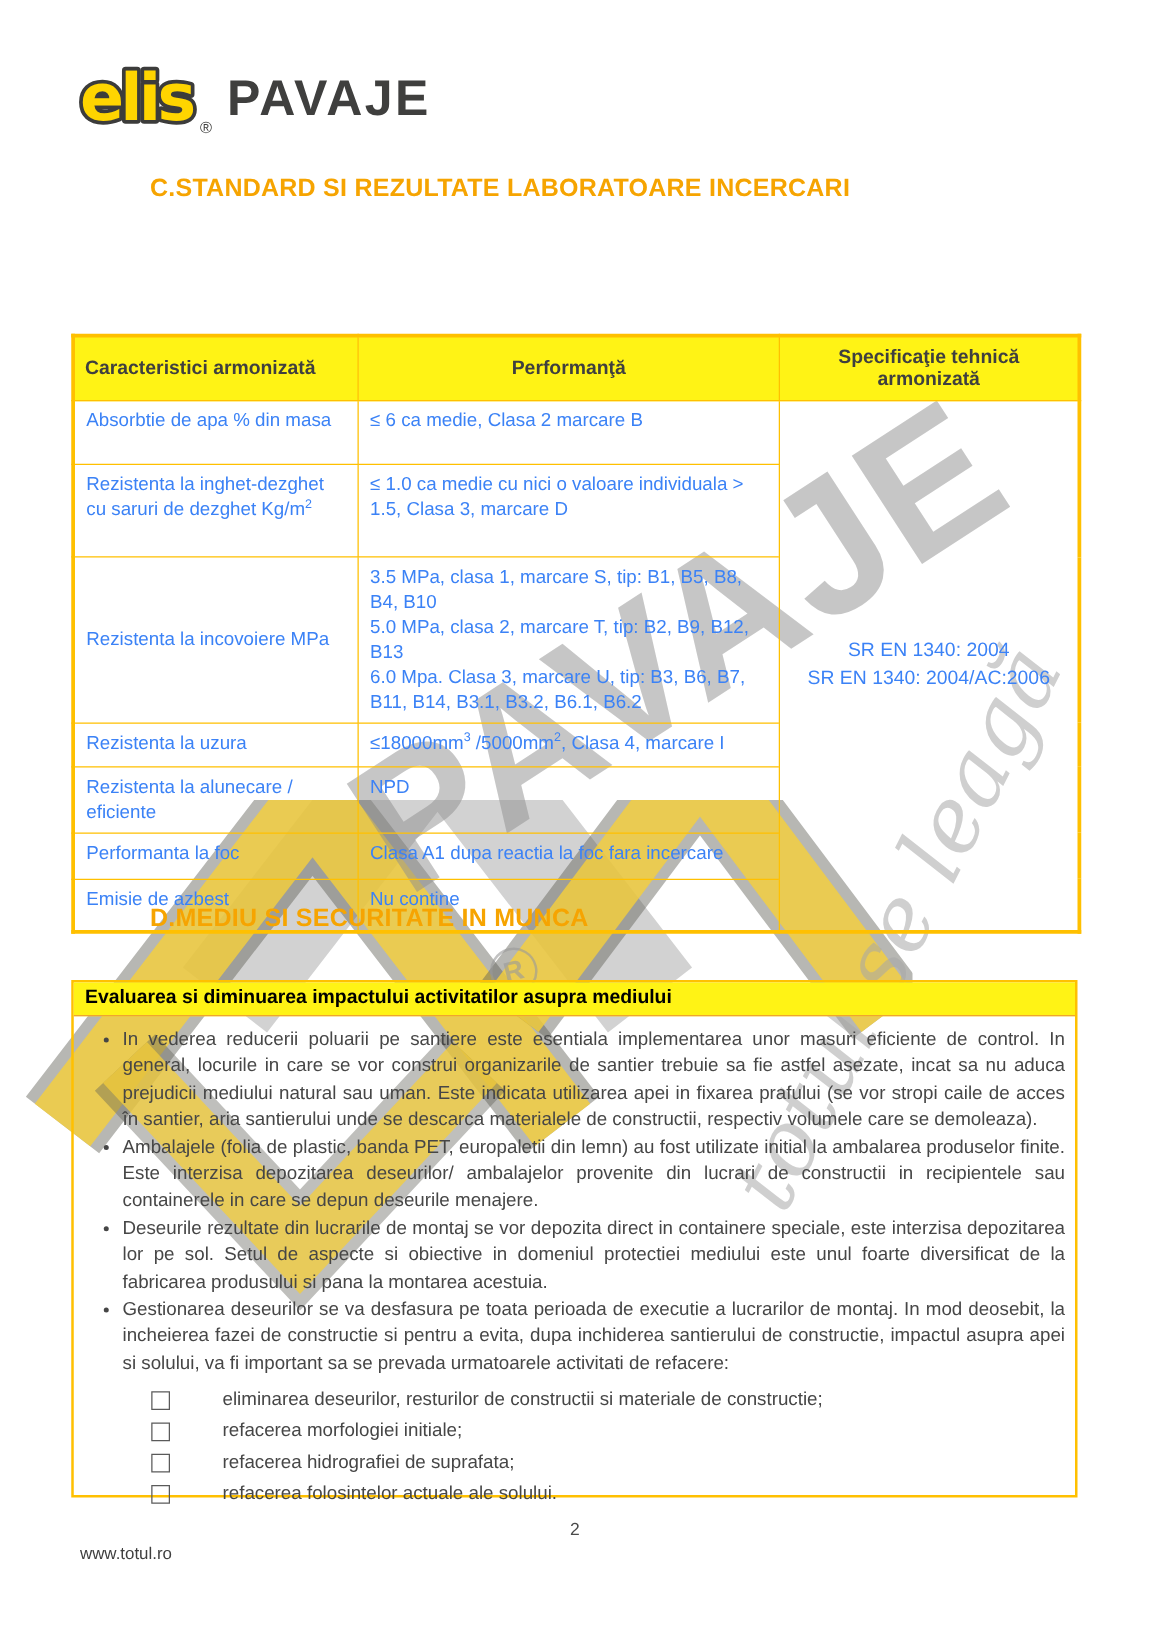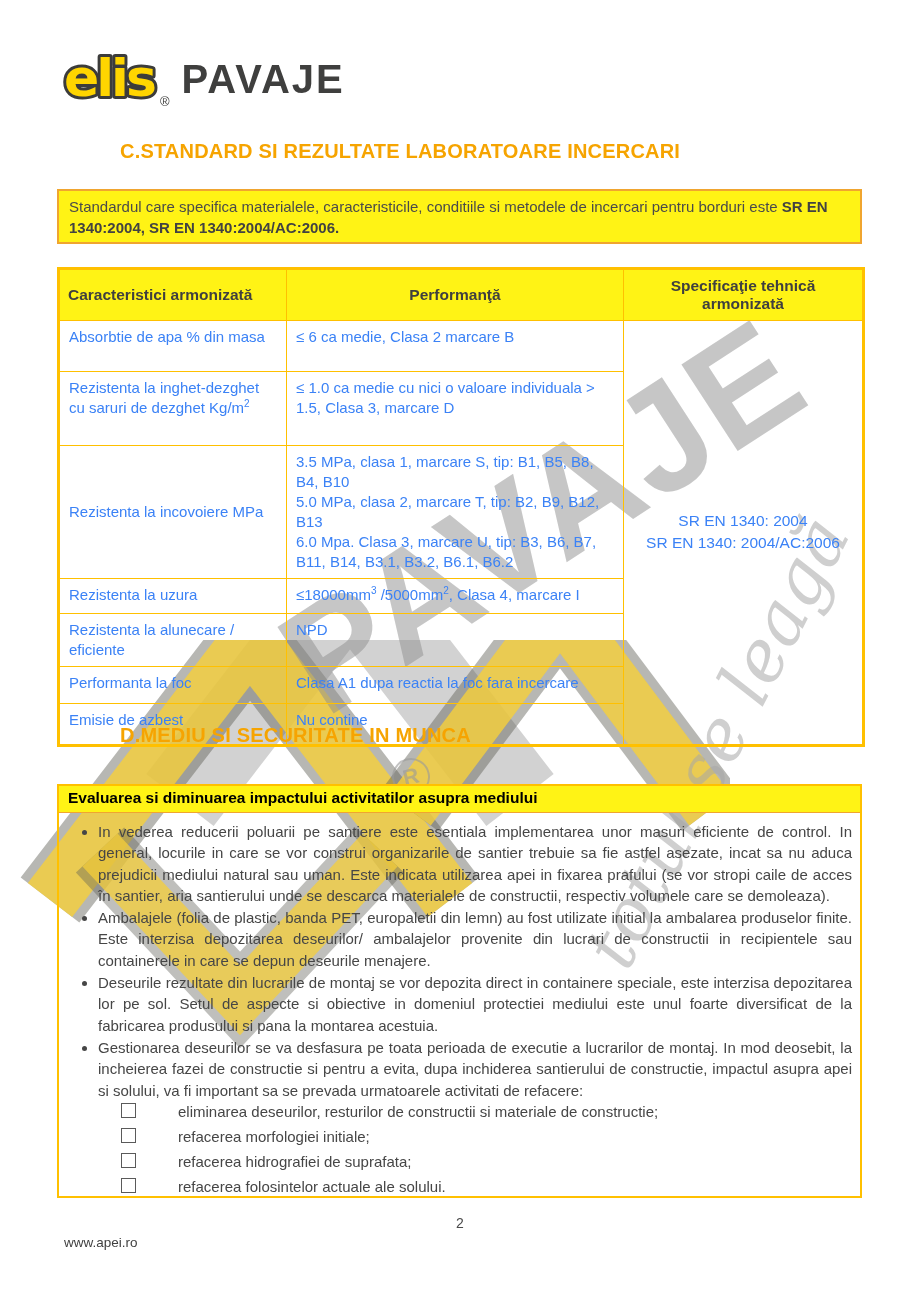--- a/index.html
+++ b/index.html
@@ -83,21 +83,21 @@
     font-weight:bold; font-size:15.5px; color:#000000;
     padding:3px 9px; height:27px;
   }
   .env-body { padding:4px 8px 0 18px; }
   .env-body ul { margin:4px 0 0 0; padding-left:21px; list-style:disc outside; }
   .env-body li {
     font-size:15px; color:#464646; line-height:1.42; text-align:justify;
     margin-bottom:1px;
   }
   .checklist { margin:2px 0 0 44px; }
-  .check-row { display:flex; align-items:flex-start; height:25px; }
+  .check-row { display:flex; align-items:flex-end; height:25px; }
   .checkbox {
     width:15px; height:15px; border:1.6px solid #5a5a5a; background:transparent;
     display:inline-block; flex:0 0 auto;
   }
   .check-label { font-size:15px; color:#464646; margin-left:42px; }
 
   
   .page-num { position:absolute; left:0; top:1215px; width:100%; text-align:center; font-size:14px; color:#4a4a4a; }
   .site { position:absolute; left:64px; top:1235px; font-size:13.5px; color:#3f3f3f; }
 </style>
@@ -126,23 +126,20 @@
     <div class="logo">
       <svg width="112" height="74" viewBox="0 0 112 74">
         <text x="6" y="54" font-family="DejaVu Sans, sans-serif" font-size="52" font-weight="bold" fill="#FFD500" stroke="#3C3C3B" stroke-width="6" stroke-linejoin="round" paint-order="stroke" letter-spacing="-3">elis</text>
       </svg>
       <span class="logo-reg">®</span>
       <span class="logo-word">PAVAJE</span>
     </div>
 
     <div class="h-orange h-c">C.STANDARD SI REZULTATE LABORATOARE INCERCARI</div>
 
-    <div class="intro-box">
-      <span>Standardul care specifica materialele, caracteristicile, conditiile si metodele de incercari pentru borduri este </span><b>SR EN 1340:2004, SR EN 1340:2004/AC:2006.</b>
-    </div>
 
     <table class="spec-table">
       <colgroup>
           <col class="col1">
           <col class="col2">
           <col class="col3">
         </colgroup>
       <tbody>
           <tr>
         <th class="th-left">Caracteristici armonizată</th>
@@ -214,16 +211,16 @@
           </div>
           <div class="check-row">
             <span class="checkbox"></span>
             <span class="check-label">refacerea folosintelor actuale ale solului.</span>
           </div>
         </div>
       </div>
     </div>
 
     <div class="page-num">2</div>
-    <div class="site">www.apei.ro</div>
+    <div class="site">www.totul.ro</div>
 
   </div>
 </div>
 
 </body></html>

